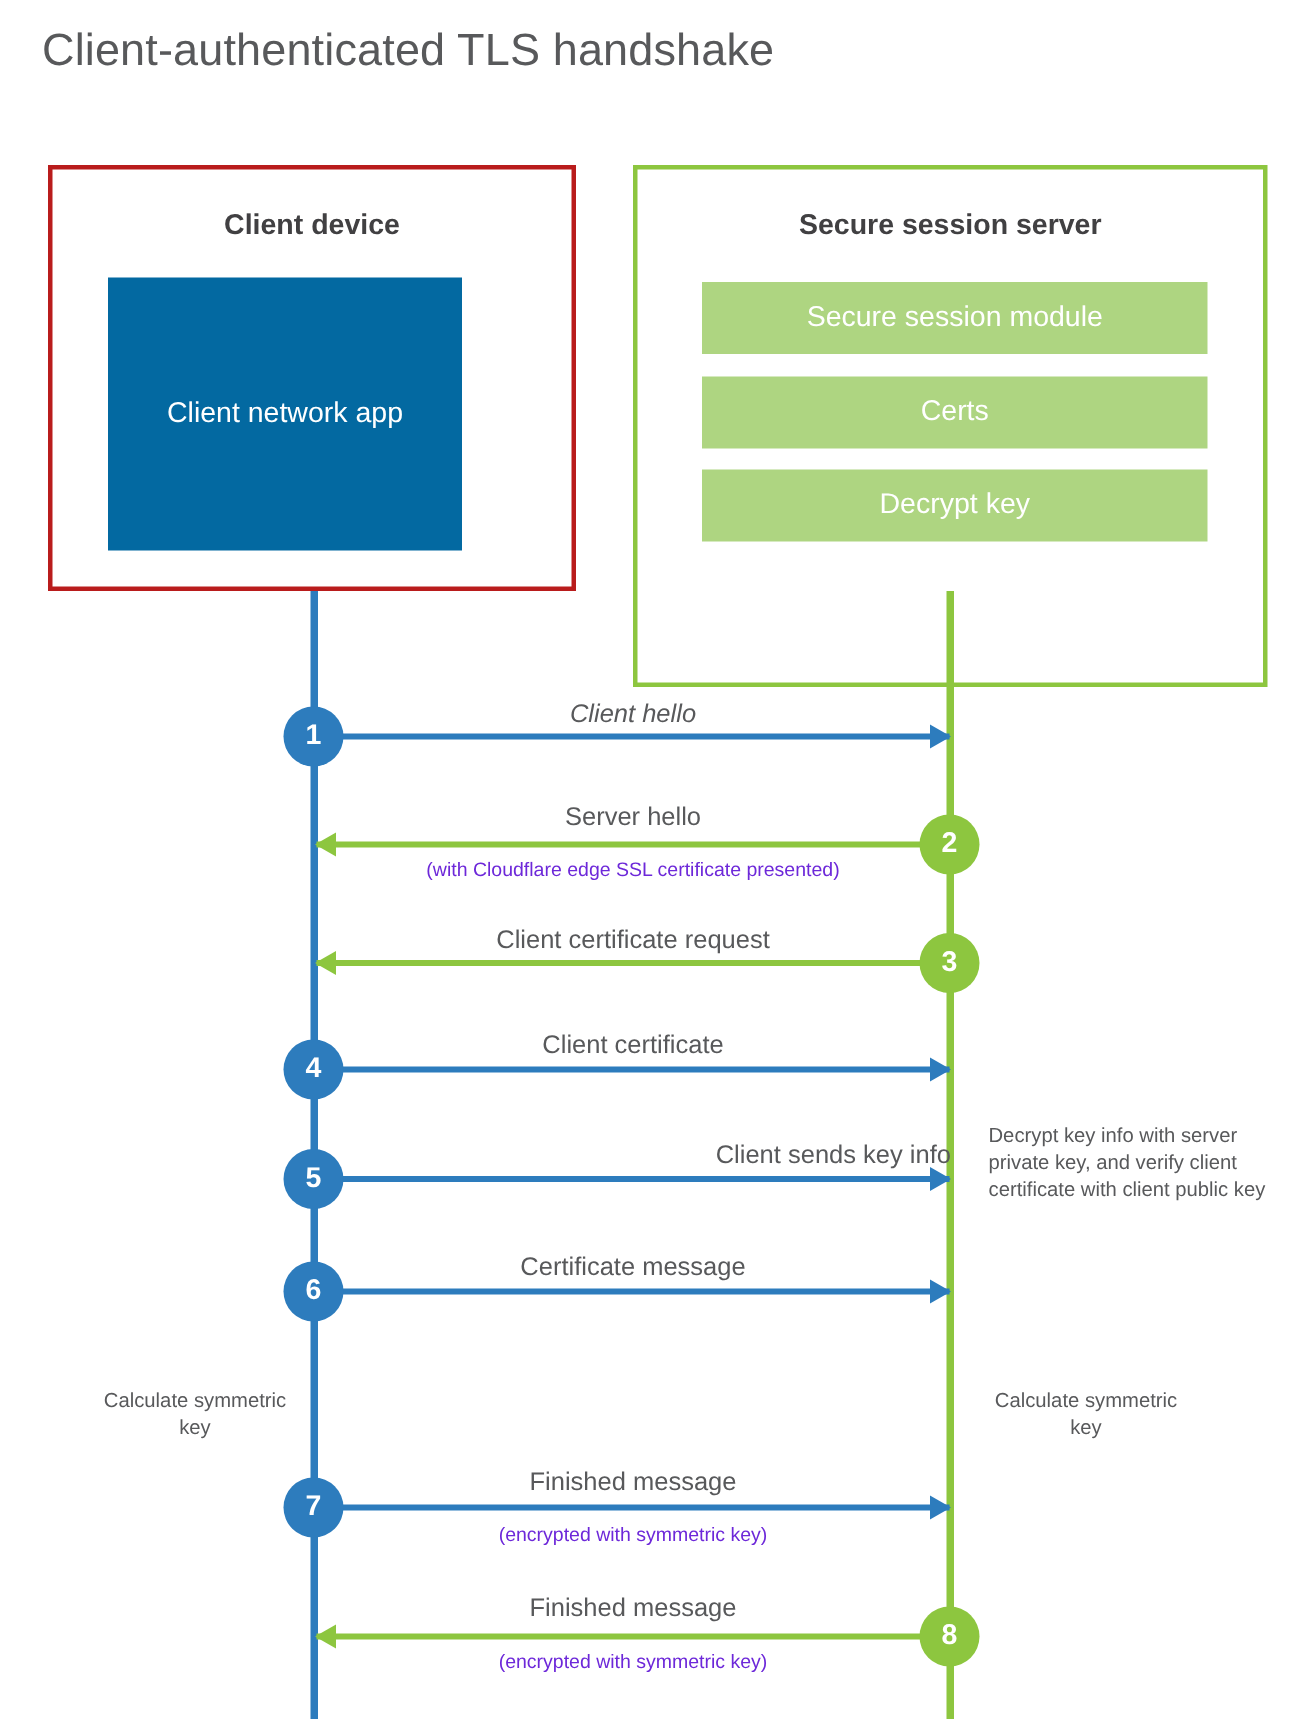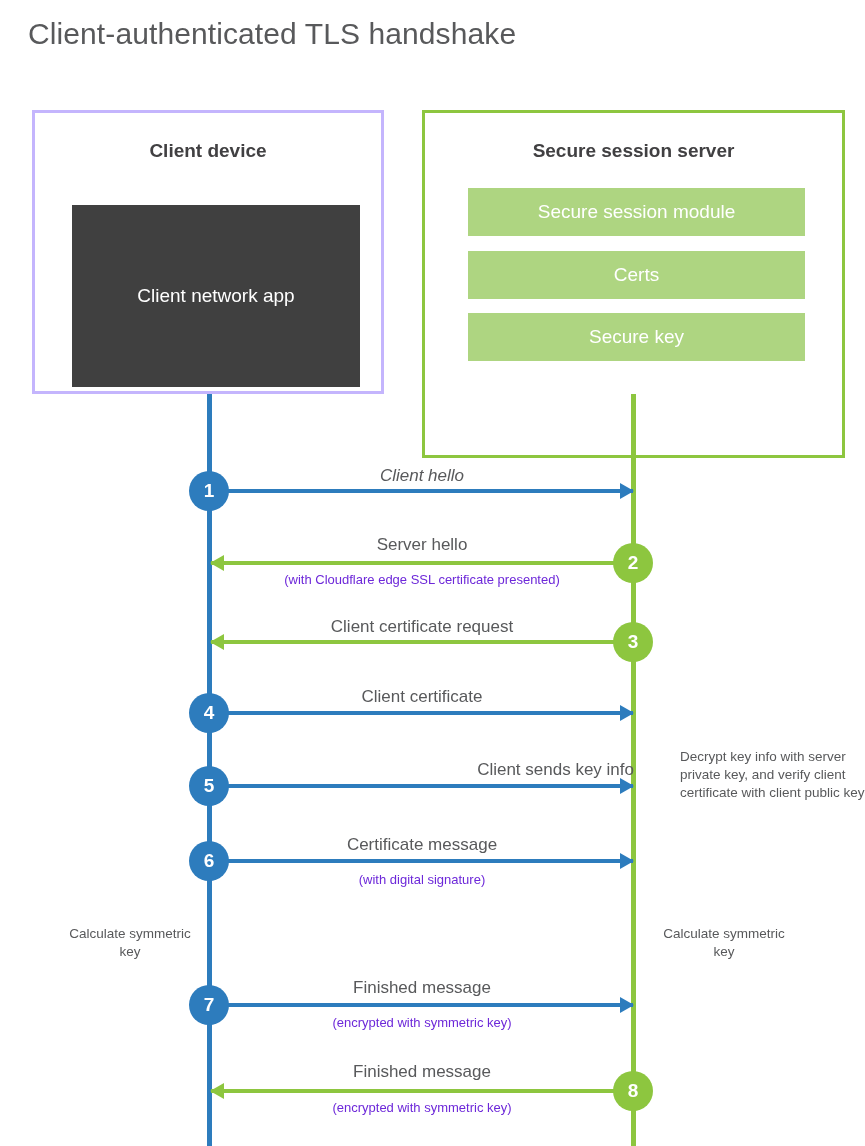--- a/index.html
+++ b/index.html
@@ -35,21 +35,21 @@
   .party-box {
     position: absolute;
     background: #ffffff;
     box-sizing: border-box;
   }
   .party-box.client {
     left: 32px;
     top: 110px;
     width: 352px;
     height: 284px;
-    border: 3px solid #c4b5fd;
+    border: 3px solid #b91c1c;
   }
   .party-box.server {
     left: 422px;
     top: 110px;
     width: 423px;
     height: 348px;
     border: 3px solid #8dc63f;
   }
   .party-title {
     position: absolute;
@@ -68,25 +68,24 @@
     display: flex;
     align-items: center;
     justify-content: center;
     text-align: center;
     color: #ffffff;
     line-height: 1.25;
   }
   .client-app {
     left: 37px;
     top: 72px;
-    width: 288px;
+    width: 236px;
     height: 182px;
-    background: #404040;
-    font-size: 19px;
-    margin-top: 20px;
+    background: #0369a1;
+    font-size: 19px;
   }
   .server-bar {
     left: 43px;
     width: 337px;
     height: 48px;
     background: #aed581;
     font-size: 19px;
   }
   .server-bar.b0 { top: 75px; }
   .server-bar.b1 { top: 138px; }
@@ -186,21 +185,21 @@
 
   <div class="party-box client">
     <div class="party-title">Client device</div>
     <div class="inner-block client-app">Client network app</div>
   </div>
 
   <div class="party-box server">
     <div class="party-title">Secure session server</div>
     <div class="inner-block server-bar b1">Certs</div>
     <div class="inner-block server-bar b0">Secure session module</div>
-    <div class="inner-block server-bar b2">Secure key</div>
+    <div class="inner-block server-bar b2">Decrypt key</div>
   </div>
 
   <div class="lifeline client"></div>
   <div class="lifeline server"></div>
 
   <div class="msg-label" style="left:210px; top:466px; width:424px;font-style:italic;">Client hello</div>
   <div class="msg blue to-right" style="left:212px; top:489px; width:421px;">
     <div class="shaft"></div>
     <div class="head"></div>
   </div>
@@ -228,28 +227,27 @@
   </div>
   <div class="step-circle blue" style="left:189px; top:693px;">4</div>
 
   <div class="msg-label" style="left:210px; top:760px; width:424px;text-align:right;">Client sends key info</div>
   <div class="msg blue to-right" style="left:212px; top:784px; width:421px;">
     <div class="shaft"></div>
     <div class="head"></div>
   </div>
   <div class="step-circle blue" style="left:189px; top:766px;">5</div>
 
-  <div class="note left" style="left:659px; top:748px; width:185px;margin-left:21px;">Decrypt key info with server private key, and verify client certificate with client public key</div>
+  <div class="note left" style="left:659px; top:748px; width:185px;">Decrypt key info with server private key, and verify client certificate with client public key</div>
 
   <div class="msg-label" style="left:210px; top:835px; width:424px;">Certificate message</div>
   <div class="msg blue to-right" style="left:212px; top:859px; width:421px;">
     <div class="shaft"></div>
     <div class="head"></div>
   </div>
-  <div class="msg-sub" style="left:210px; top:872px; width:424px;">(with digital signature)</div>
   <div class="step-circle blue" style="left:189px; top:841px;">6</div>
 
   <div class="note center" style="left:65px; top:925px; width:130px;">Calculate symmetric key</div>
   <div class="note center" style="left:659px; top:925px; width:130px;">Calculate symmetric key</div>
 
   <div class="msg-label" style="left:210px; top:978px; width:424px;">Finished message</div>
   <div class="msg blue to-right" style="left:212px; top:1003px; width:421px;">
     <div class="shaft"></div>
     <div class="head"></div>
   </div>

